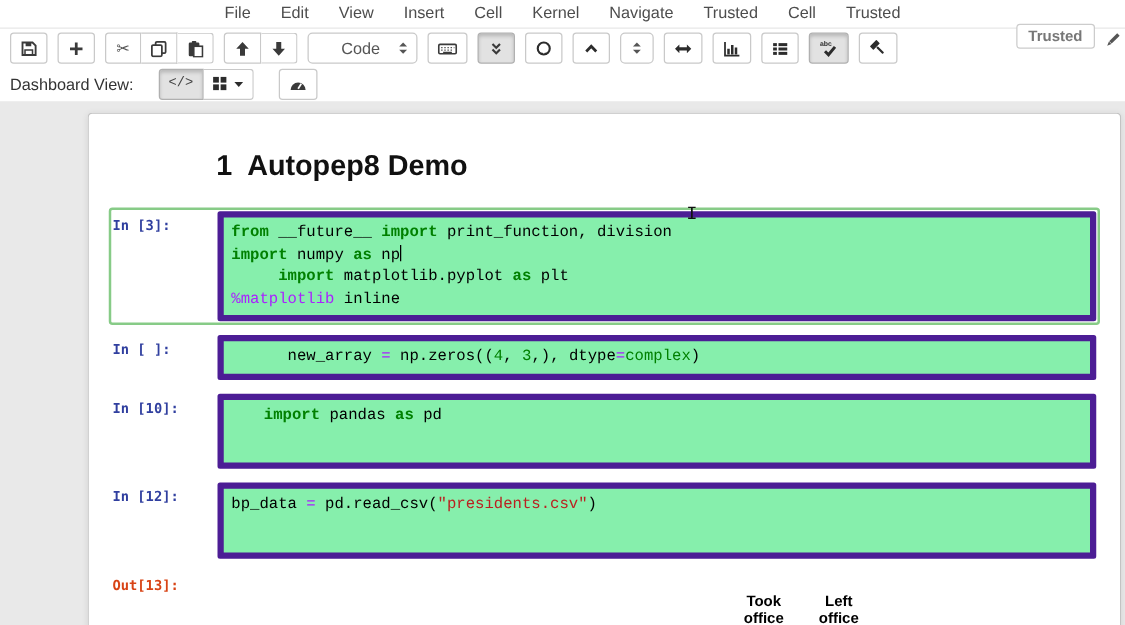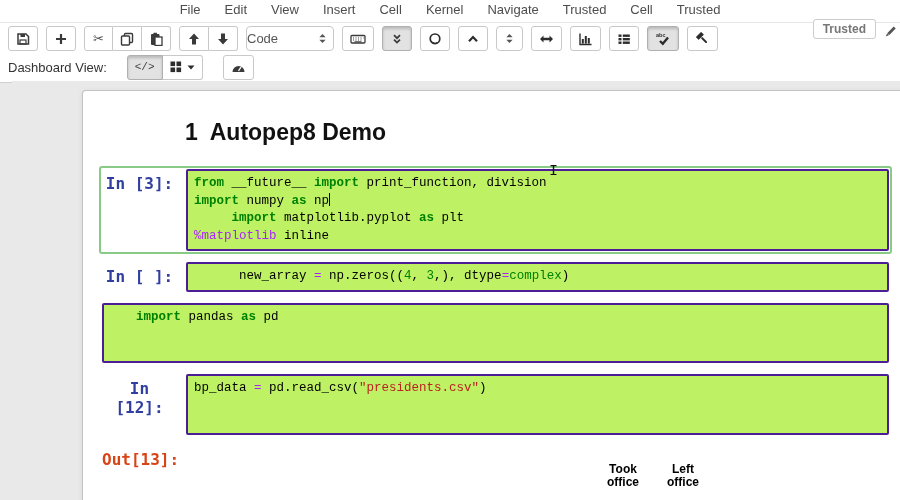--- a/index.html
+++ b/index.html
@@ -16,38 +16,38 @@
   .btn-group{display:flex;}
   .btn{box-sizing:border-box;height:25px;min-width:29px;padding:0 7px;display:flex;align-items:center;
        justify-content:center;background:#fff;border:1px solid #c9c9c9;font-size:13px;color:#333;border-radius:3px;gap:5px;}
   .btn-group .btn{border-radius:0;}
   .btn-group .btn:first-child{border-radius:3px 0 0 3px;}
   .btn-group .btn:last-child{border-radius:0 3px 3px 0;}
   .btn-group .btn:only-child{border-radius:3px;}
   .btn-group .btn + .btn{border-left:none;}
   .btn.pressed{background:#e2e2e2;box-shadow:inset 0 2px 3px rgba(0,0,0,.18);border-color:#b0b0b0;}
   .select{box-sizing:border-box;display:flex;align-items:center;height:25px;border:1px solid #c9c9c9;
-          border-radius:4px;background:#fff;font-size:13px;color:#555;padding:0 6px 0 0;gap:3px;}
+          border-radius:4px;background:#fff;font-size:13px;color:#555;padding:0 6px 0 26px;gap:3px;}
   .select.small{padding:0 5px;gap:0;}
   .dashrow{height:26px;display:flex;align-items:center;padding:0 8px 2px 8px;gap:20px;}
   .dash-label{font-size:13px;color:#333;}
   .codeview-glyph{font-family:"Liberation Mono",monospace;font-size:11px;color:#444;}
   
-  .page{position:absolute;top:81px;left:0;right:0;bottom:0;background:#e9e9e9;margin-left:12px;}
+  .page{position:absolute;top:81px;left:0;right:0;bottom:0;background:#e9e9e9;}
   .container{position:absolute;left:70px;top:9px;bottom:-2px;width:827px;box-sizing:border-box;background:#fff;
              border:1px solid #c3c3c3;border-bottom:none;border-radius:4px 4px 0 0;
              box-shadow:0 1px 5px rgba(0,0,0,.08);overflow:hidden;}
   .nb{padding:12px 16px 0 16px;}
   .nb-title{margin:16px 0 20px 86px;font-size:23px;font-weight:bold;color:#111;white-space:pre;}
   .cell{display:flex;border:2px solid transparent;border-radius:3px;margin-bottom:5px;padding:1px;}
   .cell.selected{border-color:#87cb87;}
-  .prompt{flex:none;box-sizing:border-box;width:84px;text-align:center;padding:5px 9px 0 0;
-          font-family:"DejaVu Sans Mono",monospace;font-size:16px;font-weight:bold;color:#303F9F;}
+  .prompt{flex:none;box-sizing:border-box;width:84px;text-align:left;padding:5px 9px 0 0;
+          font-family:"DejaVu Sans Mono",monospace;font-size:11px;font-weight:bold;color:#303F9F;}
   .prompt.out{color:#D84315;padding-top:3px;}
-  .codebox{flex:1;box-sizing:border-box;border:2px solid #4c1d95;background:#bef264;border-radius:2px;
+  .codebox{flex:1;box-sizing:border-box;border:5px solid #4c1d95;background:#86efac;border-radius:2px;
            padding:4px 6px;font-family:"Liberation Mono",monospace;font-size:12.5px;line-height:17.5px;
            white-space:pre;color:#000;overflow:hidden;}
   .tok-k{color:#008000;font-weight:bold;}
   .tok-b{color:#008000;}
   .tok-n{color:#008000;}
   .tok-m{color:#AA22FF;}
   .tok-s{color:#BA2121;}
   .caret{display:inline-block;width:1.3px;height:13px;background:#000;margin-bottom:-2px;}
   
   .outrow{display:flex;margin-top:9px;padding-left:3px;}
@@ -268,20 +268,21 @@
         <div id="cells">
             <div class="cell selected">
               <div class="prompt">In [3]:</div>
               <div class="codebox" style="min-height: 78px;"><div class="cl"><span class="tok-k">from</span><span> __future__ </span><span class="tok-k">import</span><span> print_function, division</span></div><div class="cl"><span class="tok-k">import</span><span> numpy </span><span class="tok-k">as</span><span> np</span><span class="caret"></span></div><div class="cl"><span>     </span><span class="tok-k">import</span><span> matplotlib.pyplot </span><span class="tok-k">as</span><span> plt</span></div><div class="cl"><span class="tok-m">%matplotlib</span><span> inline</span></div></div>
             </div>
             <div class="cell">
               <div class="prompt">In [ ]:</div>
               <div class="codebox" style="min-height: 25.5px;"><div class="cl"><span>      new_array </span><span class="tok-m">=</span><span> np.zeros((</span><span class="tok-n">4</span><span>, </span><span class="tok-n">3</span><span>,), dtype</span><span class="tok-m">=</span><span class="tok-b">complex</span><span>)</span></div></div>
             </div>
             <div class="cell">
+              <div class="prompt">In [10]:</div>
               <div class="codebox" style="min-height: 60.5px; padding-left: 32px;"><div class="cl"><span class="tok-k">import</span><span> pandas </span><span class="tok-k">as</span><span> pd</span></div></div>
             </div>
             <div class="cell">
               <div class="prompt">In [12]:</div>
               <div class="codebox" style="min-height: 60.5px;"><div class="cl"><span>bp_data </span><span class="tok-m">=</span><span> pd.read_csv(</span><span class="tok-s">"presidents.csv"</span><span>)</span></div></div>
             </div>
           </div>
         <div class="outrow">
           <div class="prompt out">Out[13]:</div>
           <div class="out-area">

